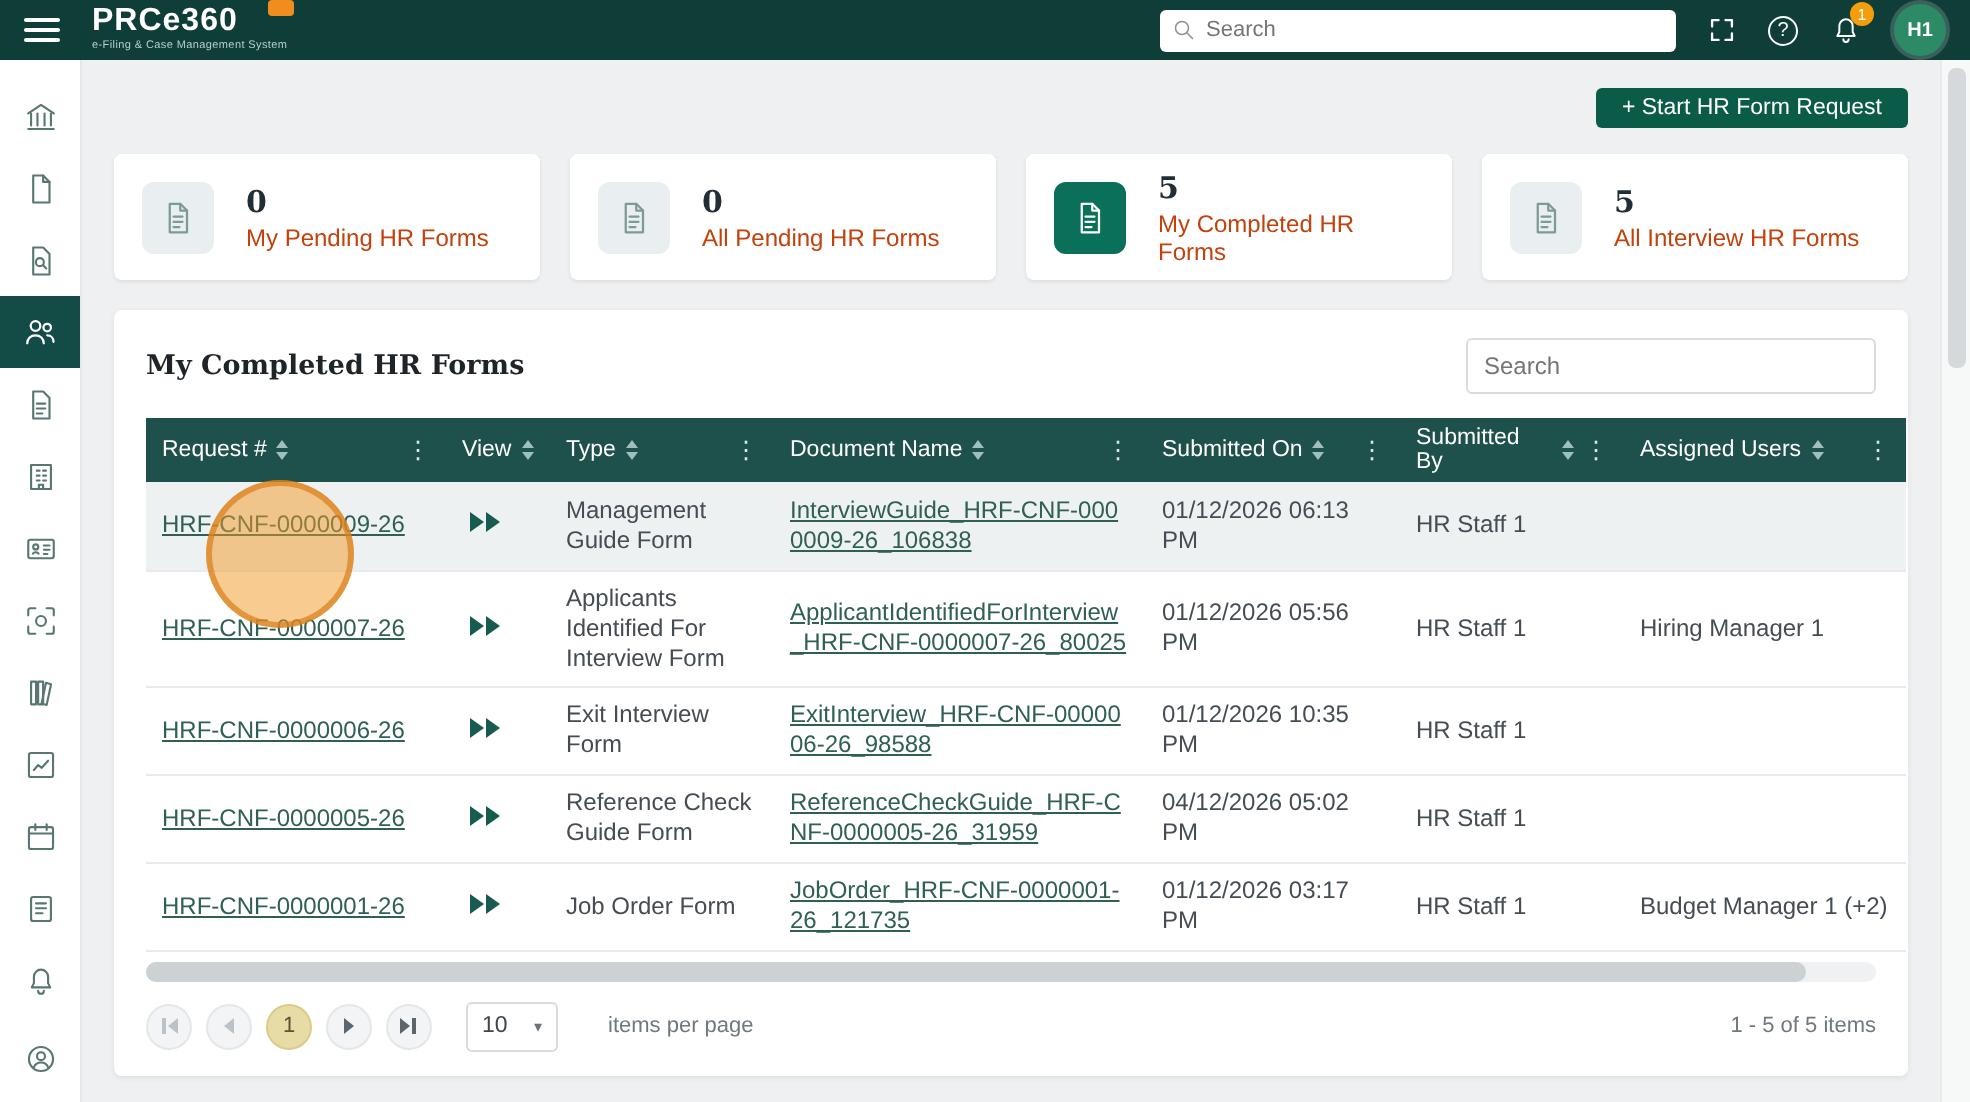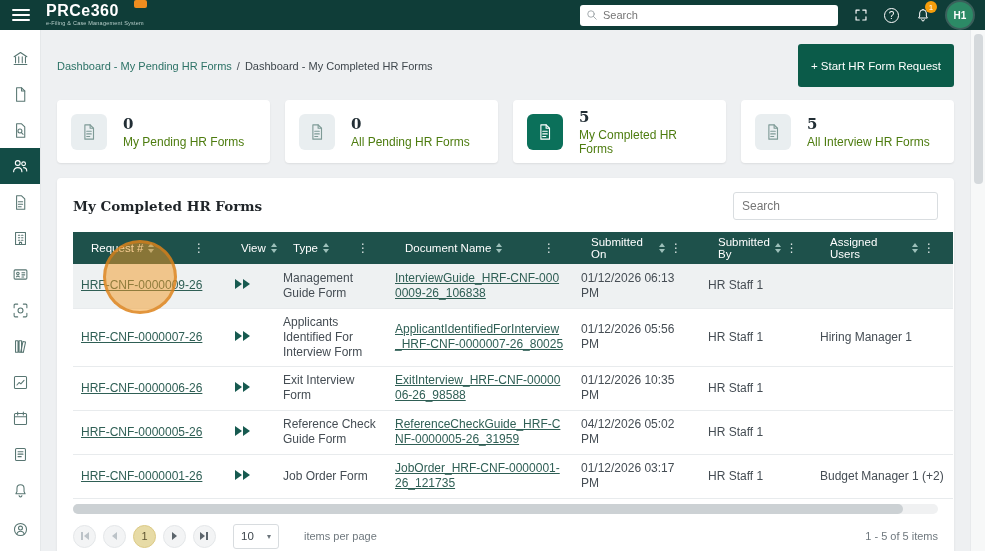--- a/index.html
+++ b/index.html
@@ -45,41 +45,41 @@
   .vscroll{width:15px;background:#f7f8f8;border-left:1px solid #e8eaec;display:flex;justify-content:center}
   .vthumb{width:9px;height:150px;background:#d5d9dc;border-radius:4px;margin-top:4px}
 
   
   .crumb-row{display:flex;align-items:center;margin-bottom:13px}
   .breadcrumb{font-size:11px}
   .breadcrumb a{color:#2c7266;text-decoration:none;cursor:pointer}
   .breadcrumb .sep{margin:0 5px;color:#4a5258}
   .breadcrumb .cur{color:#3f474d}
   .start-btn{margin-left:auto;background:#0b5b49;color:#fff;border:none;border-radius:3px;
-             font-family:inherit;font-size:11.5px;font-weight:500;height:43px;padding:0 13px;cursor:pointer}
+             font-family:inherit;font-size:11.5px;font-weight:500;height:20px;padding:0 13px;cursor:pointer}
 
   
   .cards{display:flex;gap:15px;margin-bottom:15px}
   .card{flex:1;background:#fff;border-radius:4px;box-shadow:0 1px 2px rgba(0,0,0,.08);
         height:63px;display:flex;align-items:center;gap:16px;padding:0 14px;cursor:pointer}
   .card-icon{width:36px;height:36px;border-radius:6px;background:#e9eef0;color:#7e9a96;
              display:flex;align-items:center;justify-content:center;flex:none}
   .card-icon.active{background:#0b705a;color:#fff}
   .card-count{font-family:"DejaVu Serif","Liberation Serif",serif;font-weight:700;font-size:15px;color:#222e35}
-  .card-label{font-size:12px;color:#4d7c0f;margin-top:2px}
+  .card-label{font-size:12px;color:#c2410c;margin-top:2px}
 
   
   .panel{background:#fff;border-radius:4px;box-shadow:0 1px 3px rgba(0,0,0,.07);padding:14px 16px 10px}
   .panel-head{display:flex;align-items:center;margin-bottom:12px}
   .panel-title{font-family:"DejaVu Serif","Liberation Serif",serif;font-weight:700;font-size:13.5px;color:#1f2428}
   .panel-search{margin-left:auto;width:205px;height:28px;border:1px solid #d9dde0;border-radius:3px;
                 padding:0 8px;font-size:12px;font-family:inherit;color:#3e464d;outline:none}
 
   table{width:100%;border-collapse:collapse;table-layout:fixed}
-  thead th{background:#1e514b;color:#fff;font-weight:400;font-size:11.5px;padding:4px 18px;text-align:left;height:27px}
+  thead th{background:#1e514b;color:#fff;font-weight:400;font-size:11.5px;padding:4px 8px;text-align:left;height:27px}
   .th-inner{display:flex;align-items:center;gap:5px;cursor:pointer}
   .sort{display:inline-flex;flex-direction:column;gap:2px}
   .sort i{width:0;height:0;border-left:3px solid transparent;border-right:3px solid transparent}
   .sort .up{border-bottom:4px solid #9dc0ba}
   .sort .down{border-top:4px solid #9dc0ba}
   .kebab{margin-left:auto;color:rgba(255,255,255,.85);font-size:12px;cursor:pointer;line-height:1}
   tbody td{font-size:12px;color:#454d54;padding:6px 8px;height:44px;border-bottom:1px solid #e8ebed;vertical-align:middle;line-height:1.25}
   tbody tr{cursor:pointer}
   tbody tr.hl{background:#eef1f2}
   a.link{color:#2f5f55;text-decoration:underline;cursor:pointer}
@@ -240,23 +240,20 @@
             <circle cx="12" cy="12" r="8.5"></circle>
             <circle cx="12" cy="10" r="2.8"></circle>
             <path d="M6.8 18.2c.9-2.4 2.9-3.7 5.2-3.7s4.3 1.3 5.2 3.7"></path>
           </svg>
         </div>
     </aside>
 
     <main class="main">
 
       <div class="crumb-row">
-        <nav class="breadcrumb">
-          <a>Dashboard - My Pending HR Forms</a><span class="sep">/</span><span class="cur">Dashboard - My Completed HR Forms</span>
-        </nav>
         <button class="start-btn">+ Start HR Form Request</button>
       </div>
 
       <div class="cards">
         <div class="card">
           <div class="card-icon">
               <svg class="si" width="18" height="18" viewBox="0 0 24 24">
                 <path d="M6.5 2.5h7L18 7v14.5H6.5z"></path>
                 <path d="M13.5 2.5V7H18"></path>
                 <path d="M9 11h6M9 14.5h6M9 18h4"></path>

